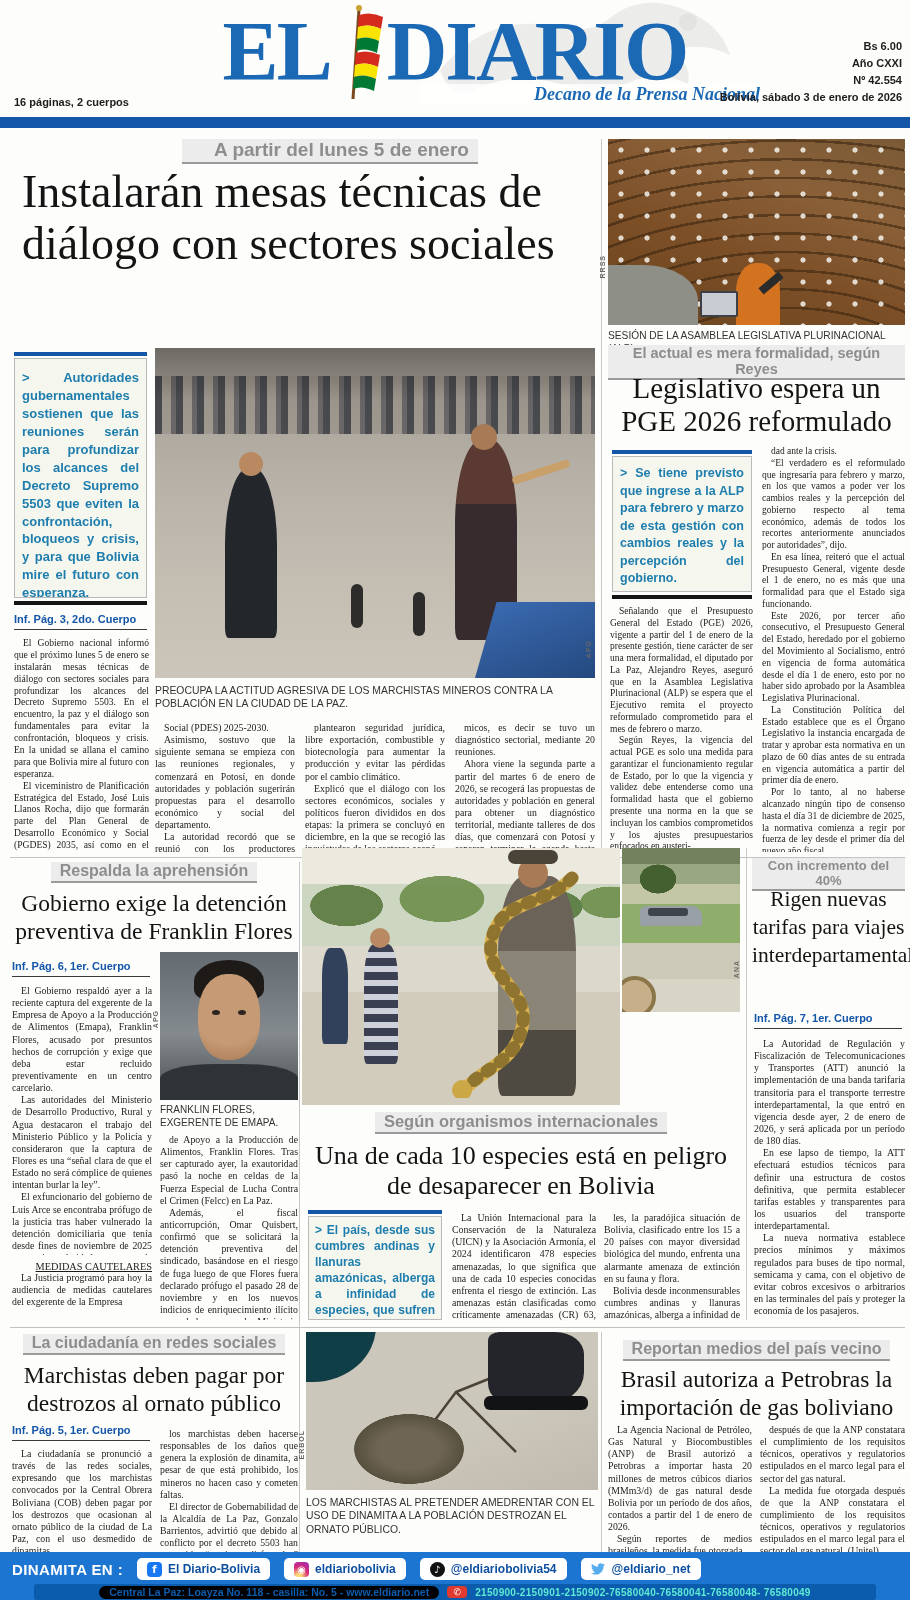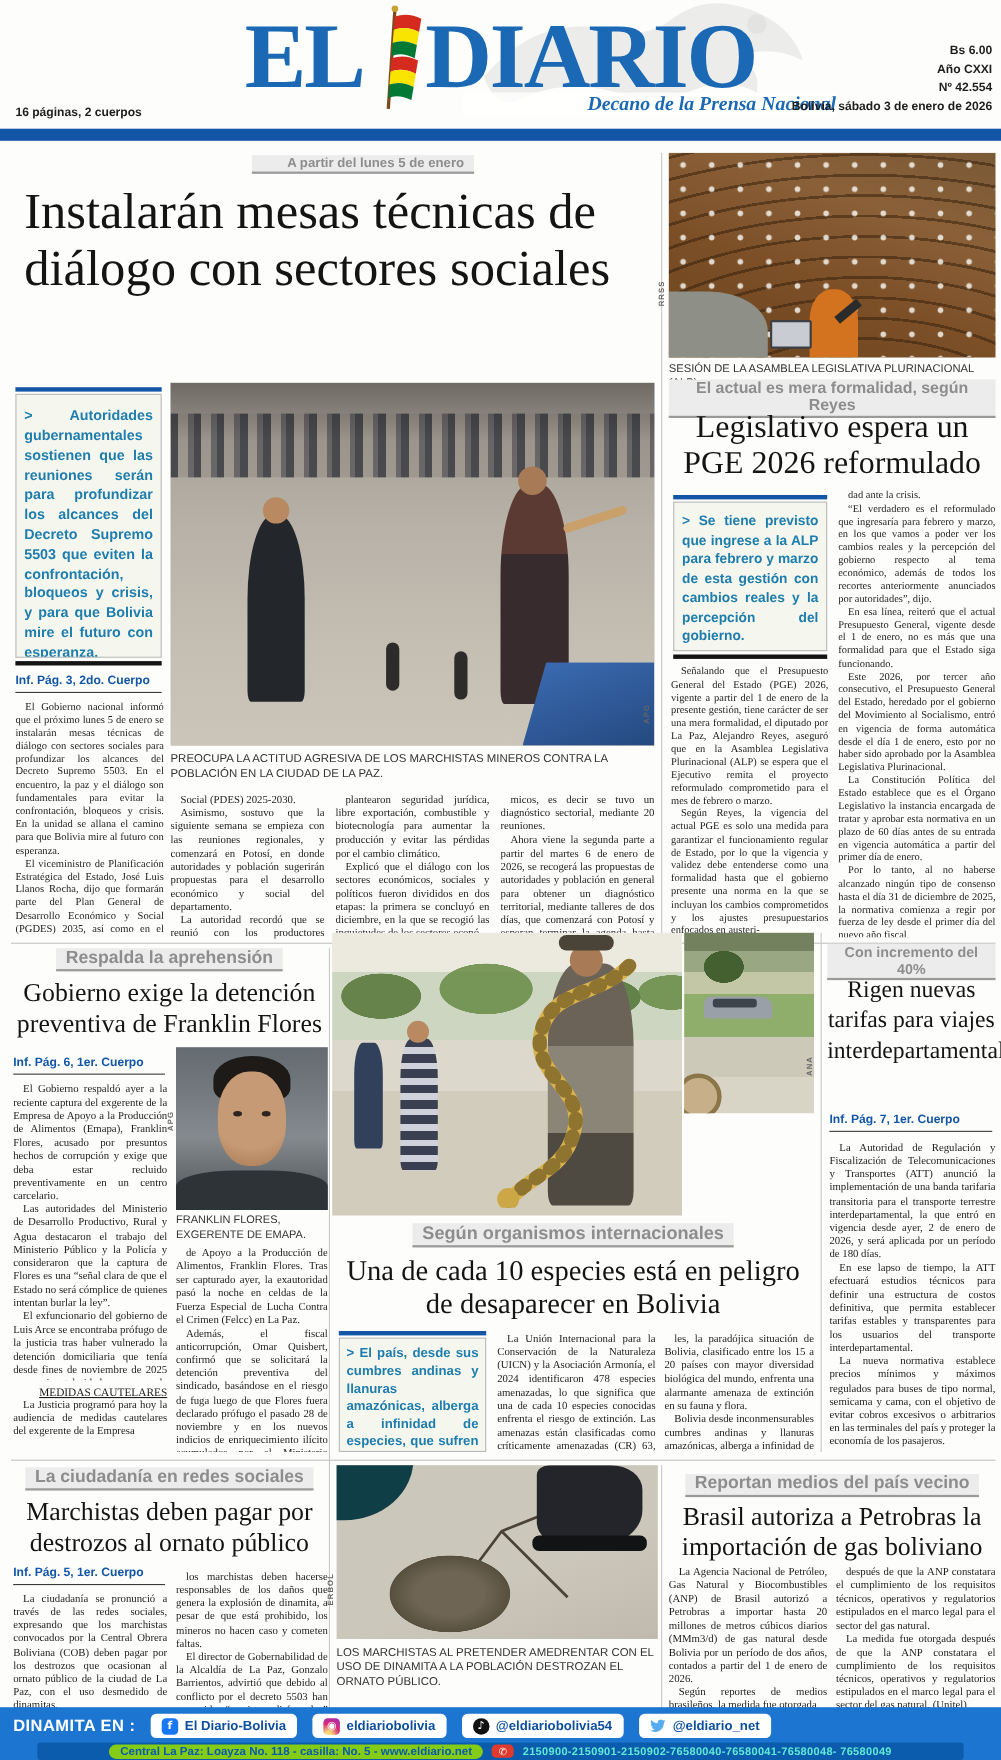--- a/index.html
+++ b/index.html
@@ -50,21 +50,21 @@
          padding:0 10px;font-family:"Liberation Sans",sans-serif;font-weight:bold;font-size:12px;
          color:#0d4f9e;white-space:nowrap;}
   .ic{width:15px;height:15px;border-radius:4px;display:flex;align-items:center;justify-content:center;
       color:#fff;font-size:10px;font-family:"DejaVu Sans",sans-serif;flex:0 0 auto;}
   .ic-fb{background:#1877f2;font-weight:bold;}
   .ic-ig{background:radial-gradient(circle at 30% 100%,#feda75 0 15%,#d62976 55%,#962fbf 100%);}
   .ic-tk{background:#111;border-radius:50%;}
   .ic-tw{background:#fff;}
   .bottom-row{height:16px;margin:0 34px;background:#0b5cad;border-radius:3px;display:flex;
               align-items:center;justify-content:center;gap:8px;}
-  .addr-pill{background:#84cc16;color:#0b5cad;font-family:"Liberation Sans",sans-serif;font-weight:bold;
+  .addr-pill{background:#000000;color:#0b5cad;font-family:"Liberation Sans",sans-serif;font-weight:bold;
              font-size:10.5px;border-radius:8px;padding:0 10px;line-height:13px;white-space:nowrap;}
   .phone-ic{background:#e03a2f;color:#fff;border-radius:4px;min-width:20px;height:12px;font-size:9px;
             display:flex;align-items:center;justify-content:center;}
   .phones{color:#5eead4;font-family:"Liberation Sans",sans-serif;font-weight:bold;font-size:10px;
           letter-spacing:.3px;white-space:nowrap;}
 </style>
 </head>
 <body>
 
 <div id="page">
@@ -92,21 +92,21 @@
   <div class="abs info-right">
     <div>Bs 6.00</div>
     <div>Año CXXI</div>
     <div>Nº 42.554</div>
     <div>Bolivia, sábado 3 de enero de 2026</div>
   </div>
   <div class="abs pages-info">16 páginas, 2 cuerpos</div>
   <div class="abs blue-bar"></div>
 
   <div class="abs kickwrap" style="left:110px;top:139px;width:440px;">
-    <span class="kick" style="font-size:12px;padding-left:32px;">A partir del lunes 5 de enero</span>
+    <span class="kick" style="font-size:19px;padding-left:32px;">A partir del lunes 5 de enero</span>
   </div>
   <div class="abs headline" style="left:12px;top:166px;width:585px;font-size:46px;line-height:1.13;text-align:left;padding-left:10px;">Instalarán mesas técnicas de diálogo con sectores sociales</div>
 
   <div class="abs vline" style="left:601px;top:139px;height:716px;"></div>
 
   <div class="abs rule-blue" style="left:14px;top:352px;width:133px;"></div>
   <div class="abs summary" style="left:14px;top:358px;width:133px;height:240px;font-size:13px;line-height:1.38;padding:10px 7px;">&gt; Autoridades gubernamentales sostienen que las reuniones serán para profundizar los alcances del Decreto Supremo 5503 que eviten la confrontación, bloqueos y crisis, y para que Bolivia mire el futuro con esperanza.</div>
   <div class="abs rule-black" style="left:14px;top:601px;width:133px;"></div>
   <div class="abs ref" style="left:14px;top:613px;width:133px;">Inf. Pág. 3, 2do. Cuerpo</div>
   <div class="abs body" style="left:14px;top:637px;width:135px;height:214px;font-size:9.6px;">

